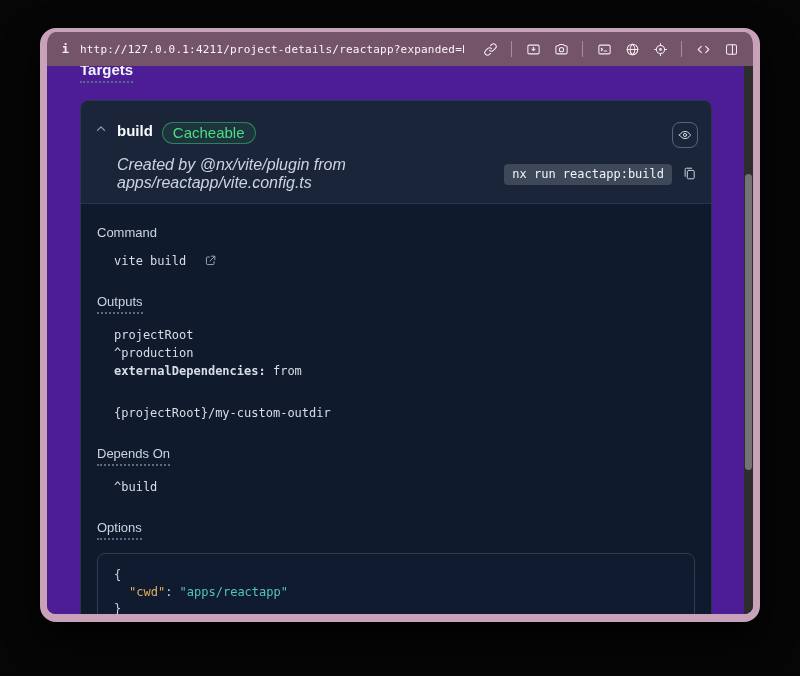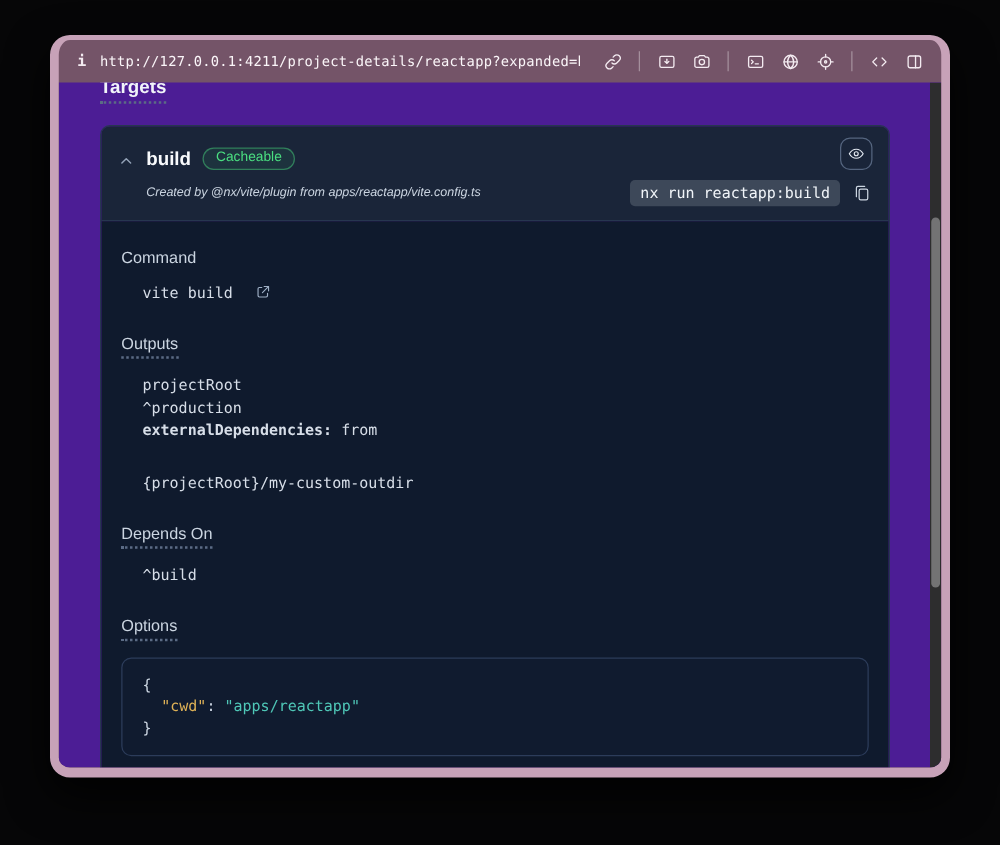--- a/index.html
+++ b/index.html
@@ -32,35 +32,35 @@
   .content { padding:0 41px 0 33px; }
 
   h2.targets {
     margin-top:-5px; font-size:15px; font-weight:bold; color:#f1f5f9;
   }
   .dotted { display:inline-block; border-bottom:2px dotted #5b6b85; padding-bottom:3px; }
 
   
   .card { margin-top:17px; border:1px solid #273650; border-radius:8px; overflow:hidden; }
   .card-header { background:#1a2539; padding:9px 13px 11px 13px; border-bottom:1px solid #273650; }
-  .hdr-row1 { display:flex; align-items:flex-end; gap:9px; }
+  .hdr-row1 { display:flex; align-items:flex-start; gap:9px;margin-top:12px; }
   .chev { width:14px; height:14px; flex:none; cursor:pointer; }
   .chev svg { width:14px; height:14px; stroke:#94a3b8; fill:none; stroke-width:2; stroke-linecap:round; stroke-linejoin:round; }
   .target-name { font-size:15px; font-weight:bold; color:#f8fafc; }
   .badge {
-    font-size:11px; color:#4ade80; border:1px solid rgba(74,222,128,.45);
+    font-size:15px; color:#4ade80; border:1px solid rgba(74,222,128,.45);
     background:rgba(74,222,128,.08); border-radius:999px; padding:2px 10px 3px; line-height:1;
   }
   .eye-btn {
     margin-left:auto; width:26px; height:26px; border:1px solid #55657f; border-radius:8px;
     display:flex; align-items:center; justify-content:center; cursor:pointer; flex:none;
   }
   .eye-btn svg { width:14px; height:14px; stroke:#e2e8f0; fill:none; stroke-width:1.6; stroke-linecap:round; stroke-linejoin:round; }
   .hdr-row2 { display:flex; align-items:center; gap:10px; margin-top:8px; padding-left:23px; }
-  .created-by { font-size:10px; font-style:italic; color:#cbd5e1; }
+  .created-by { font-size:16px; font-style:italic; color:#cbd5e1; }
   .chip {
     margin-left:auto; background:#3d4859; color:#f1f5f9; border-radius:4px;
     font-family:"DejaVu Sans Mono", monospace; font-size:12px; padding:3px 8px 4px; white-space:nowrap;
   }
   .copy-btn { width:16px; height:16px; cursor:pointer; flex:none; }
   .copy-btn svg { width:15px; height:15px; stroke:#cbd5e1; fill:none; stroke-width:1.6; stroke-linecap:round; stroke-linejoin:round; }
 
   .card-body { background:#0f1a2d; padding:21px 16px 24px 16px; }
   .section { margin-bottom:24px; }
   .section:last-child { margin-bottom:0; }

